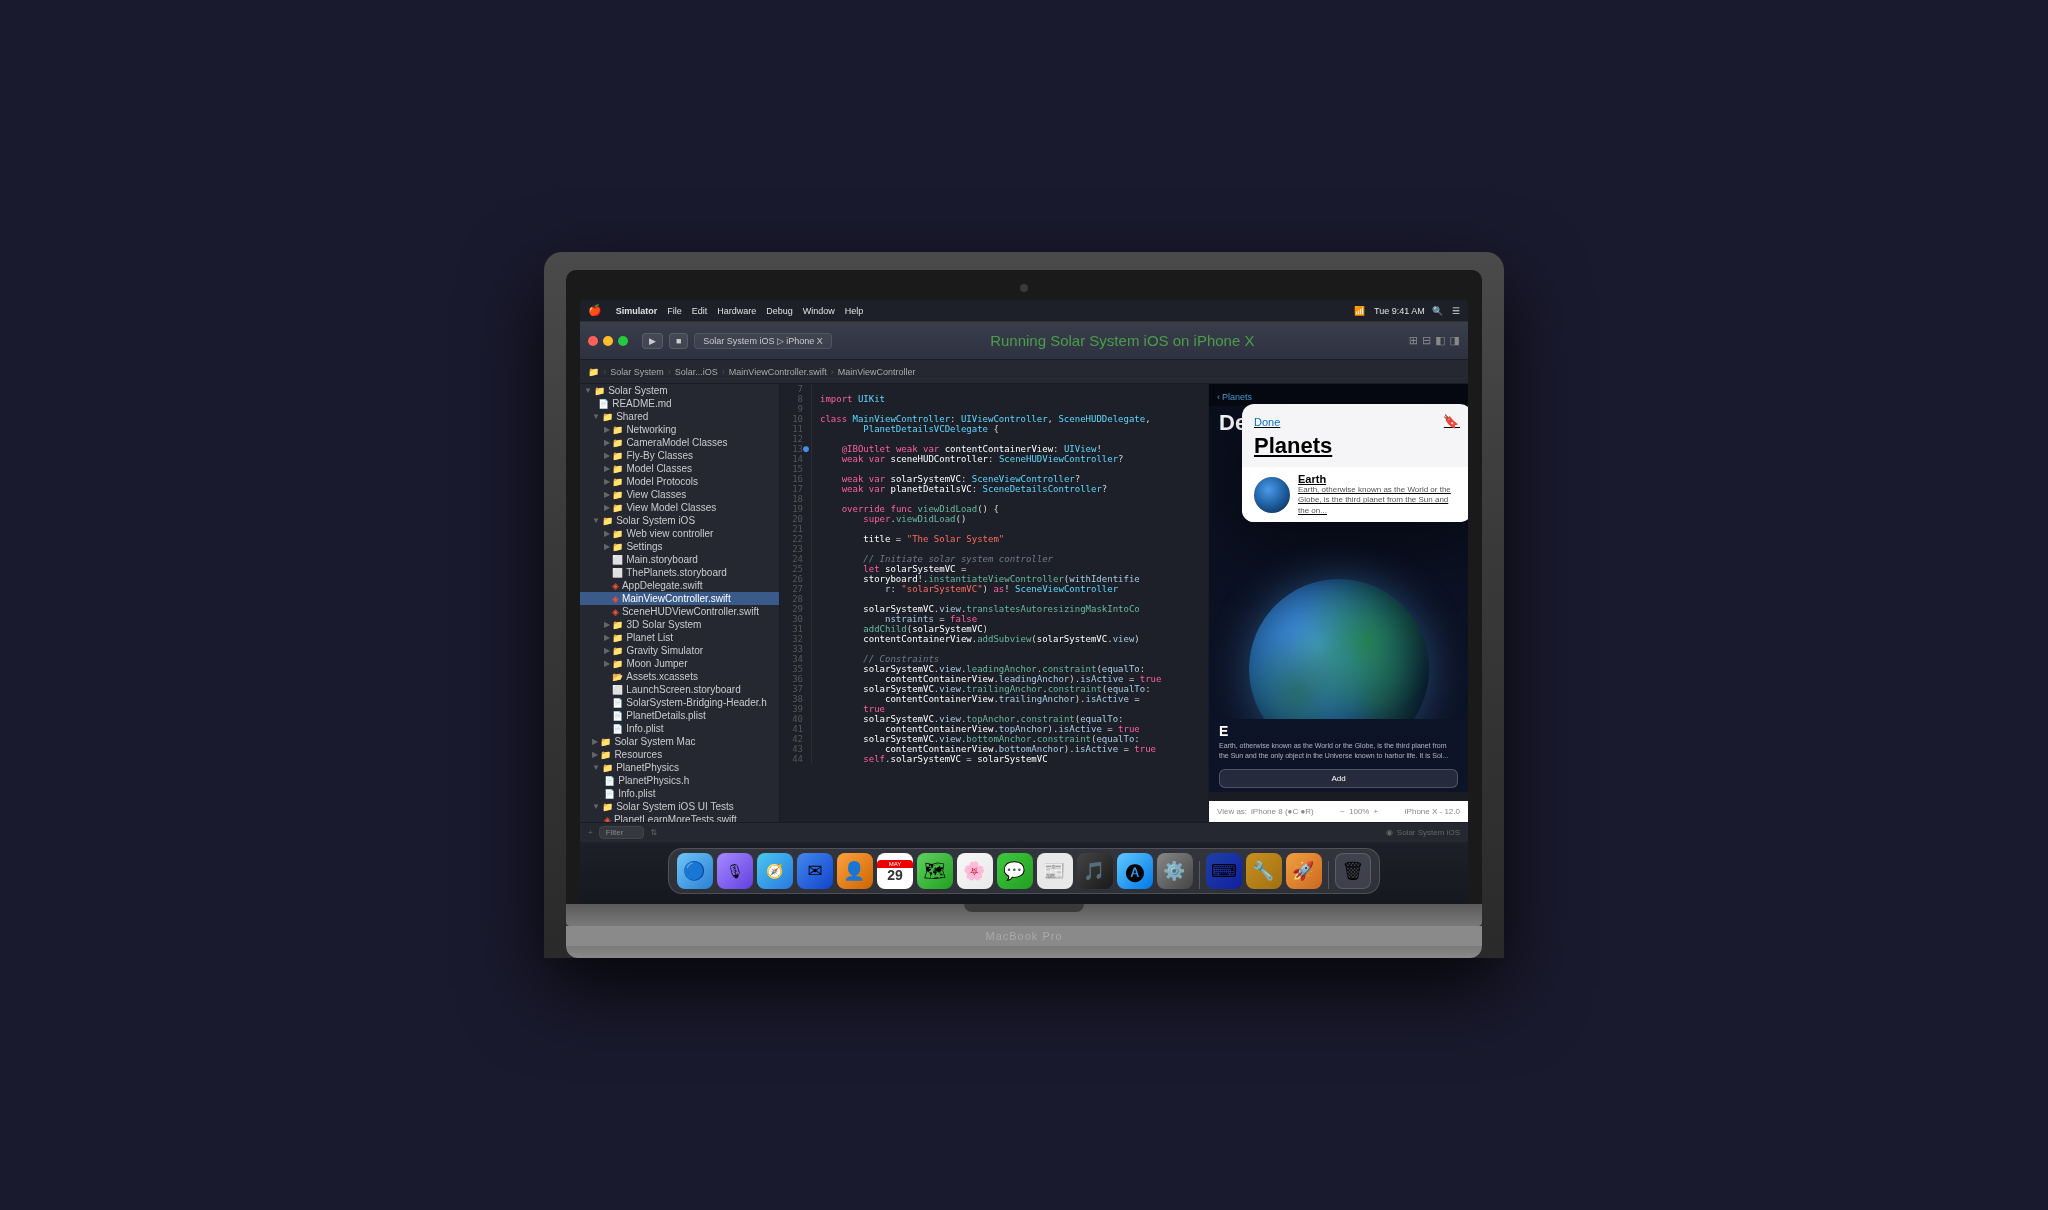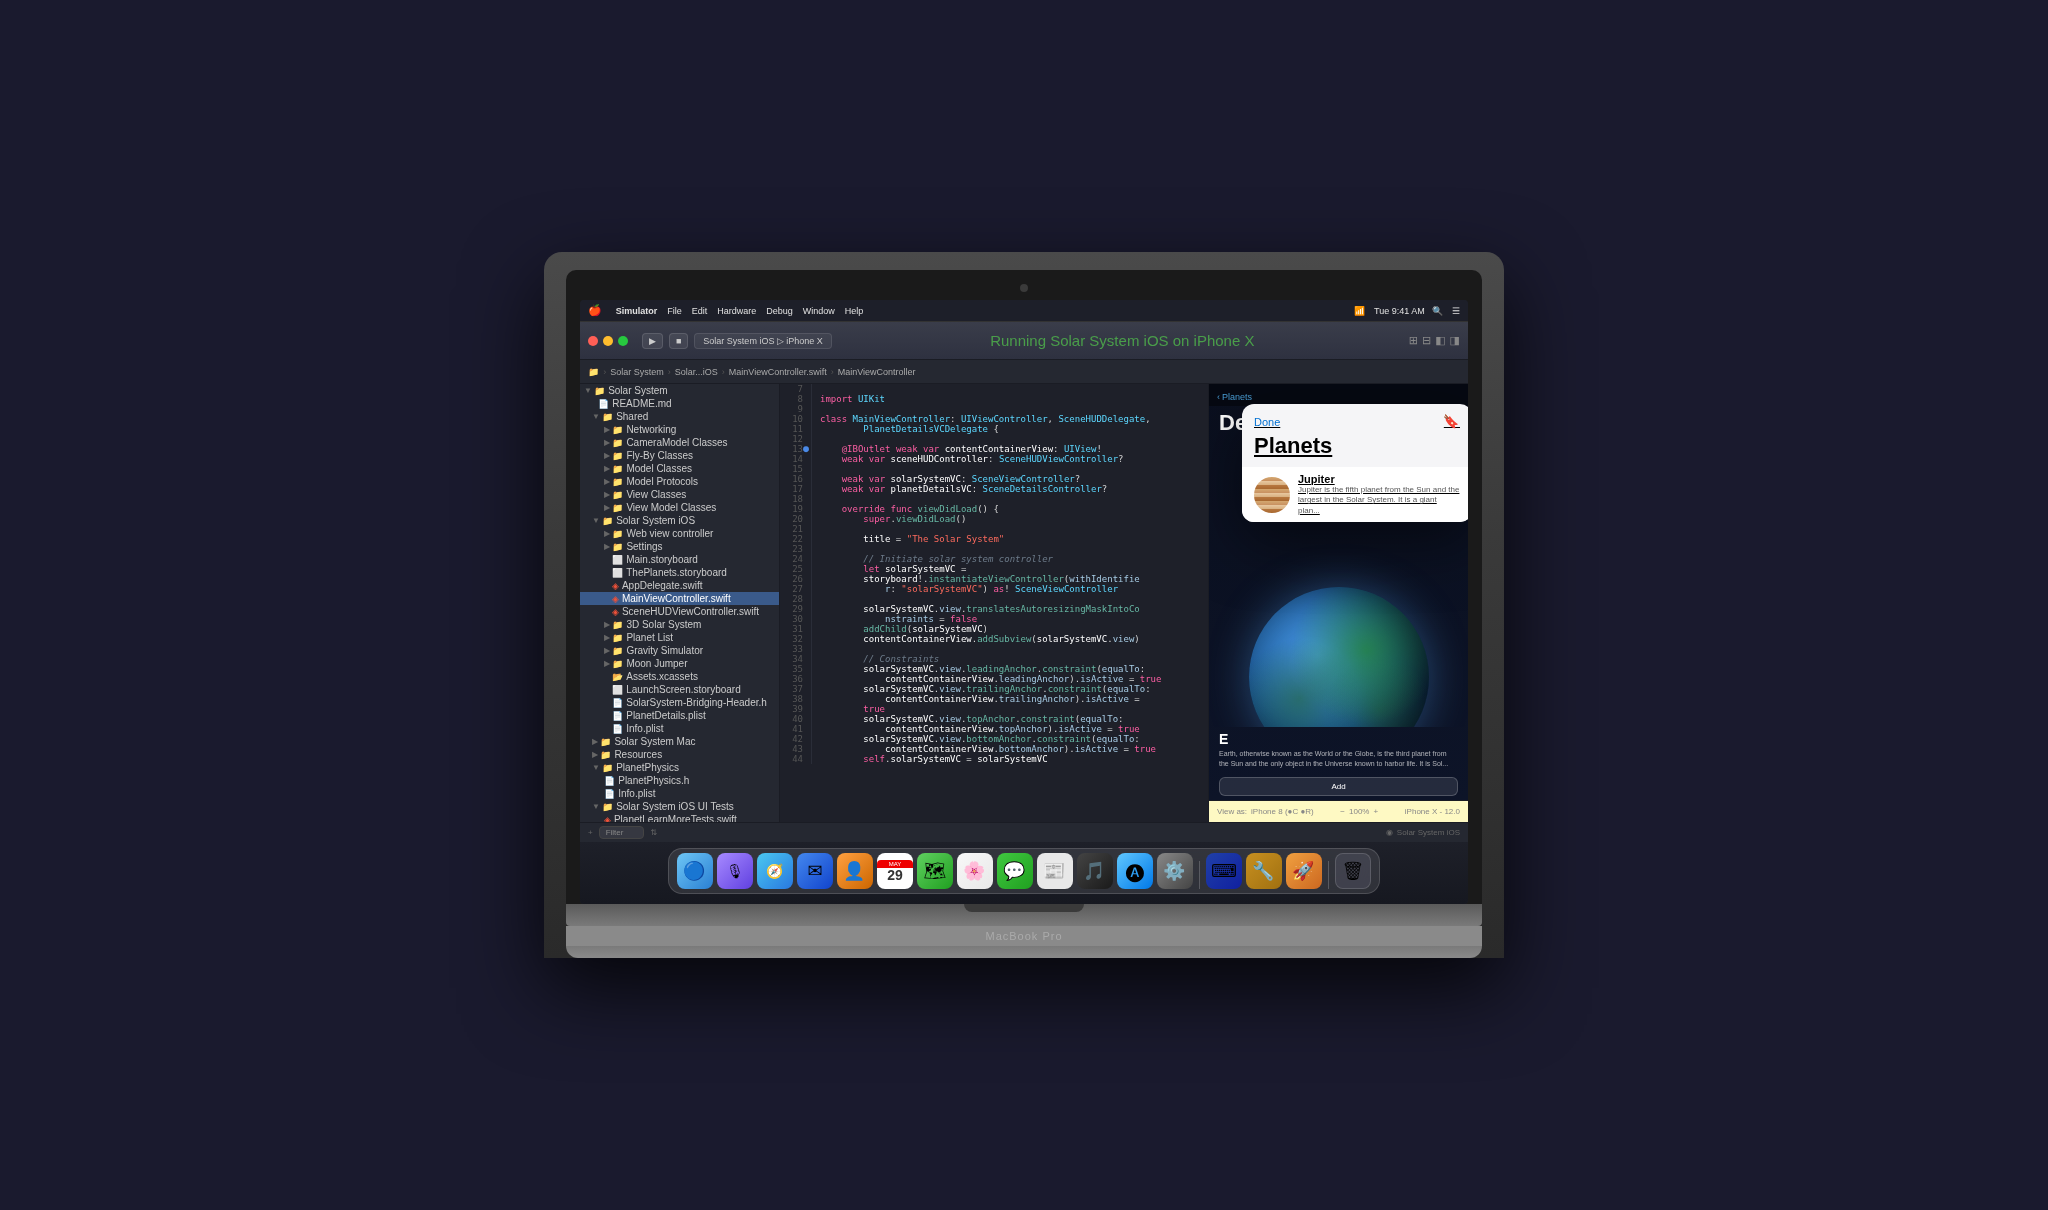--- a/index.html
+++ b/index.html
@@ -261,29 +261,30 @@
       flex-direction: column;
       overflow: hidden;
     }
     .sim-body {
       flex: 1;
       overflow: hidden;
       position: relative;
       background: #0a0a14;
     }
     .sim-footer {
-      background: #fef9c3;
+      background: #ffffff;
       border-top: 1px solid #1a1c24;
       height: 22px;
       display: flex;
       align-items: center;
       padding: 0 8px;
       font-size: 8px;
       color: #888;
       gap: 4px;
+      margin-top: 8px;
     }
 
     
     .planets-popover {
       position: absolute;
       right: -4px;
       top: 20px;
       width: 230px;
       background: #f5f5f7;
       border-radius: 12px;
@@ -842,29 +843,29 @@
 
                 <div class="planets-popover">
                   <div class="popover-header">
                     <span class="done-btn">Done</span>
                     <span class="bookmark-icon">🔖</span>
                   </div>
                   <div class="planets-title">Planets</div>
 
 
 
-
-
                   <div class="planet-row">
-                    <div class="planet-thumbnail jupiter-thumb"></div>
+                    <div class="planet-thumbnail earth-thumb"></div>
                     <div class="planet-info">
-                      <div class="planet-name">Jupiter</div>
-                      <div class="planet-desc">Jupiter is the fifth planet from the Sun and the largest in the Solar System. It is a giant plan...</div>
+                      <div class="planet-name">Earth</div>
+                      <div class="planet-desc">Earth, otherwise known as the World or the Globe, is the third planet from the Sun and the on...</div>
                     </div>
                   </div>
+
+
                 </div>
               </div>
             </div>
 
             <div class="sim-footer">
               <span>View as:</span>
               <span>iPhone 8 (●C ●R)</span>
               <span style="margin-left:auto">−</span>
               <span>100%</span>
               <span>+</span>

